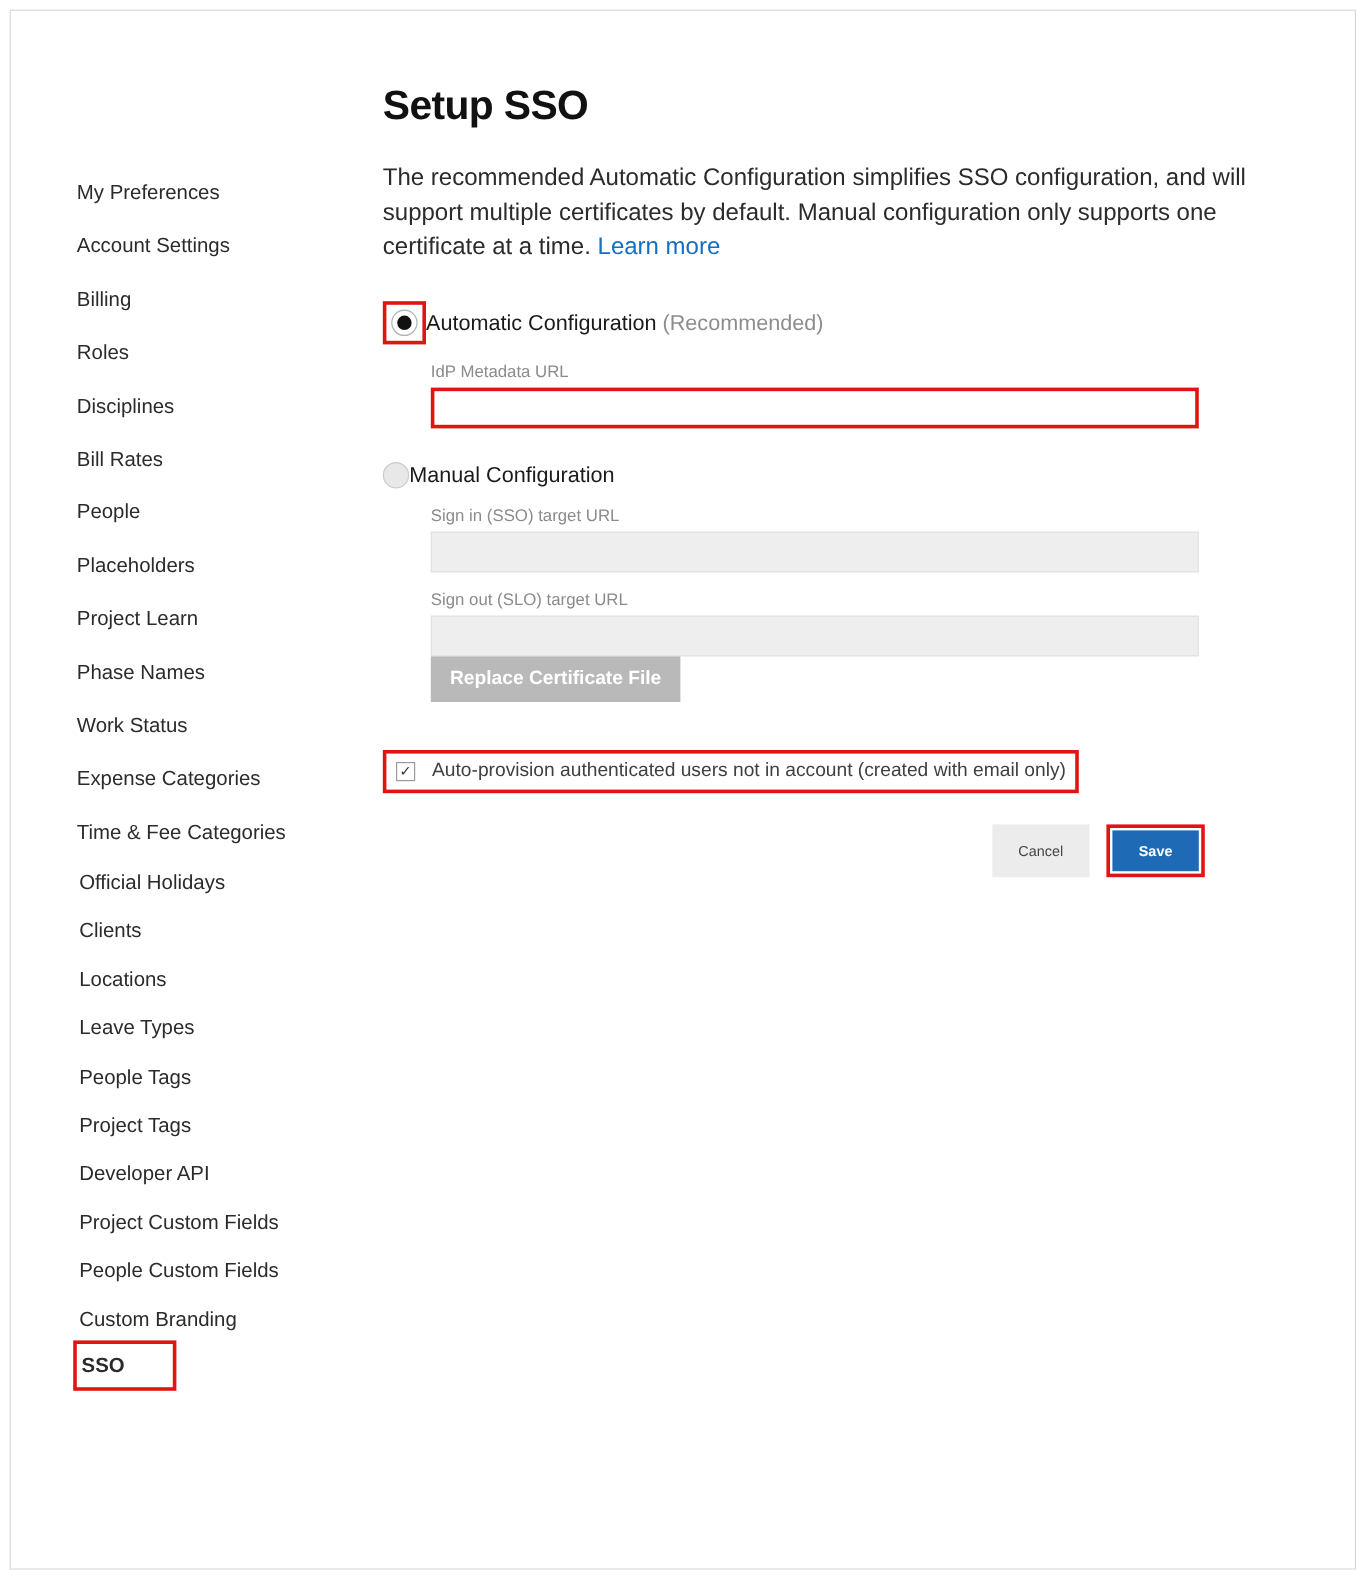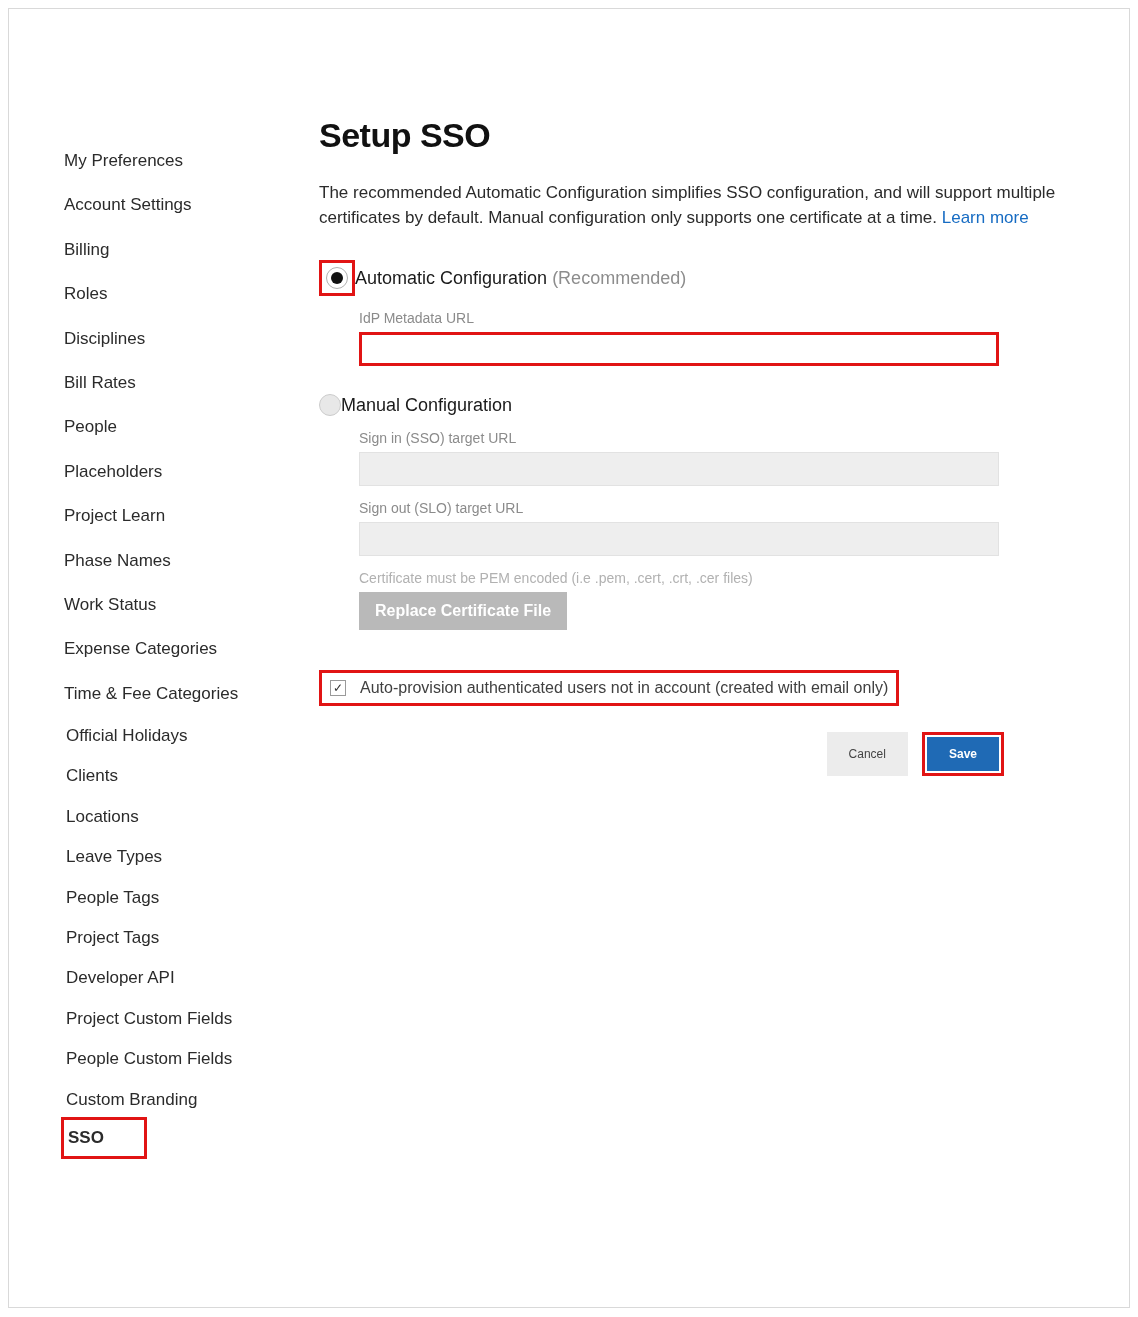--- a/index.html
+++ b/index.html
@@ -40,24 +40,23 @@
     .main {
       flex: 1;
       padding: 60px 50px 0 50px;
     }
     h1 {
       font-size: 34px;
       font-weight: 800;
       letter-spacing: -0.5px;
       color: #111;
       margin-bottom: 26px;
-      margin-top: 47px;
     }
     .intro {
-      font-size: 17px;
+      font-size: 20px;
       line-height: 1.45;
       color: #2b2b2b;
       margin-bottom: 30px;
     }
     .intro a { color: #176cc3; text-decoration: none; }
     .config-block { margin-bottom: 28px; }
     .radio-row {
       display: flex;
       align-items: center;
       margin-bottom: 14px;
@@ -219,21 +218,20 @@
       <div class="config-block">
         <div class="radio-row">
           <span class="radio disabled"></span>
           <span class="radio-label">Manual Configuration</span>
         </div>
         <div class="field-group">
           <label class="field-label">Sign in (SSO) target URL</label>
           <input class="text-input disabled" type="text" disabled="" value="" style="">
           <label class="field-label" style="margin-top:14px;">Sign out (SLO) target URL</label>
           <input class="text-input disabled" type="text" disabled="" value="" style="">
-          <div class="cert-note">Certificate must be PEM encoded (i.e .pem, .cert, .crt, .cer files)</div>
           <button class="btn-replace" disabled="">Replace Certificate File</button>
         </div>
       </div>
 
       <div class="autoprov-row">
         <span class="checkbox">✓</span>
         <span class="autoprov-label">Auto-provision authenticated users not in account (created with email only)</span>
       </div>
 
       <div class="actions">

